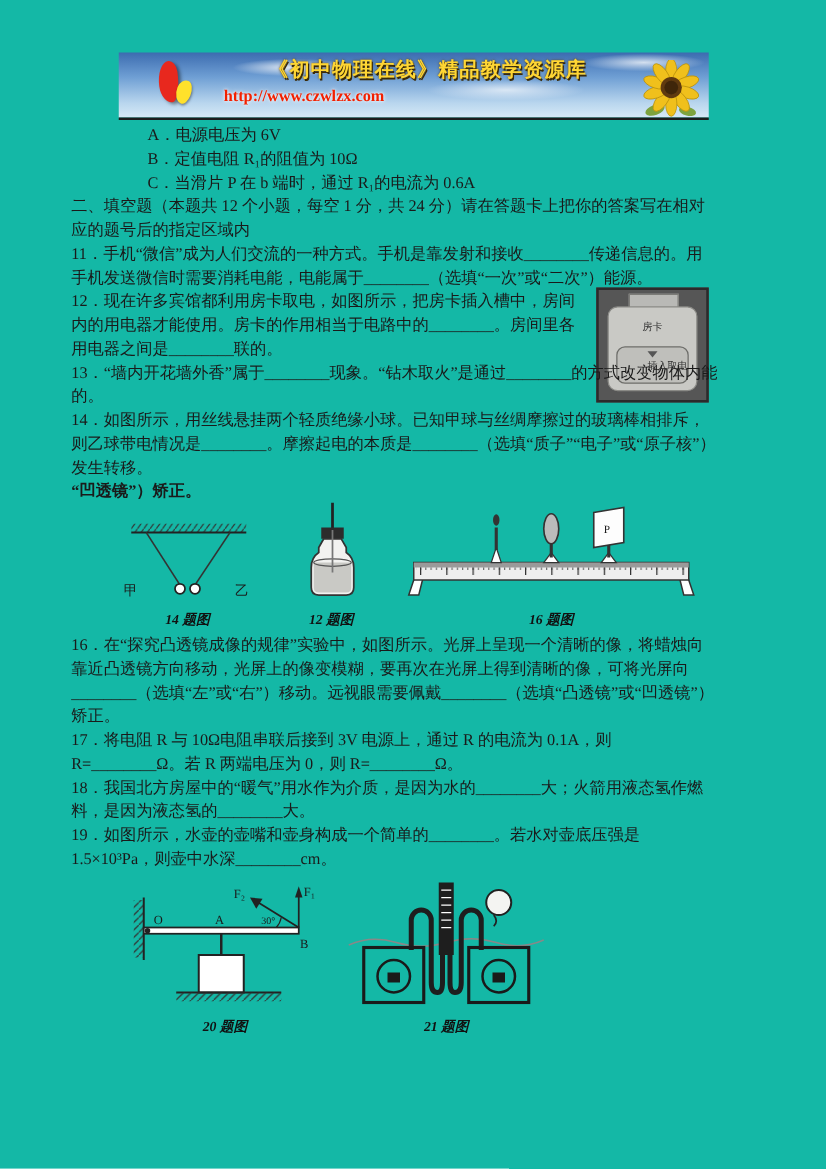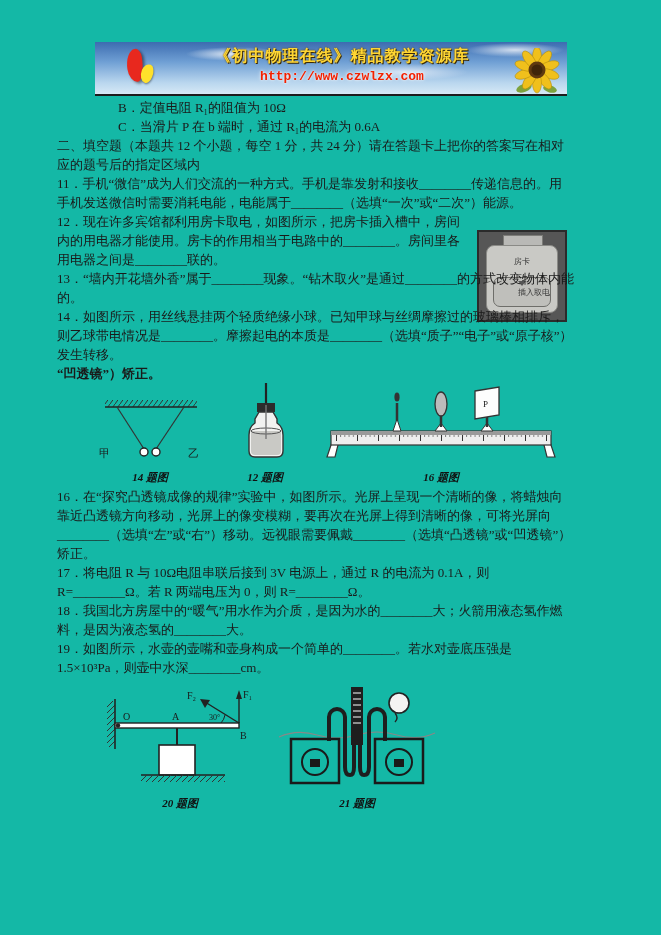--- a/index.html
+++ b/index.html
@@ -19,22 +19,22 @@
       linear-gradient(180deg,#3c6cb0 0%,#6f9fd4 38%,#b9d6ee 78%,#d6e9f6 100%);
   }
   .banner-title {
     position:absolute; left:84px; right:62px; top:4px; text-align:center;
     font-family:"Liberation Sans",sans-serif; font-weight:bold; font-size:16px;
     letter-spacing:1px; color:#ffd633;
     text-shadow:1px 1px 0 #3a2a08, 0 0 2px #5a430f;
     white-space:nowrap;
   }
   .banner-url {
-    position:absolute; left:84px; right:62px; top:27px; text-align:center;
-    font-family:Liberation Mono, monospace; font-weight:bold; font-size:13px;
+    position:absolute; left:84px; right:62px; top:27px; 
+    font-family:Liberation Serif, serif; font-weight:bold; font-size:13px;
     color:#f22000; text-shadow:0 0 2px rgba(255,255,255,.95), 0 0 4px rgba(255,255,255,.7);
     text-decoration:none; white-space:nowrap;
   }
   .logo { position:absolute; left:30px; top:5px; width:36px; height:42px; }
   .logo-red {
     position:absolute; left:2px; top:2px; width:16px; height:33px; background:#e8281e;
     border-radius:62% 38% 45% 55% / 58% 28% 72% 42%;
     transform:rotate(-8deg); box-shadow:2px 2px 3px rgba(0,0,0,.45);
   }
   .logo-yellow {
@@ -122,20 +122,21 @@
       <div class="f12-slot">
         <div class="f12-arrow"></div>
         <div class="f12-bottom">插入取电</div>
       </div>
     </div>
   </div>
 
   <div class="content">
 
     <div class="options">
+      <p>A．电源电压为 6V</p>
       <p>B．定值电阻 R₁的阻值为 10Ω</p>
       <p>C．当滑片 P 在 b 端时，通过 R₁的电流为 0.6A</p>
     </div>
 
     <p>二、填空题（本题共 12 个小题，每空 1 分，共 24 分）请在答题卡上把你的答案写在相对应的题号后的指定区域内</p>
     <p>11．手机“微信”成为人们交流的一种方式。手机是靠发射和接收________传递信息的。用手机发送微信时需要消耗电能，电能属于________（选填“一次”或“二次”）能源。</p>
     <p class="q12">12．现在许多宾馆都利用房卡取电，如图所示，把房卡插入槽中，房间内的用电器才能使用。房卡的作用相当于电路中的________。房间里各用电器之间是________联的。</p>
     <p class="q13">13．“墙内开花墙外香”属于________现象。“钻木取火”是通过________的方式改变物体内能的。</p>
     <p>14．如图所示，用丝线悬挂两个轻质绝缘小球。已知甲球与丝绸摩擦过的玻璃棒相排斥，则乙球带电情况是________。摩擦起电的本质是________（选填“质子”“电子”或“原子核”）发生转移。</p>
 

